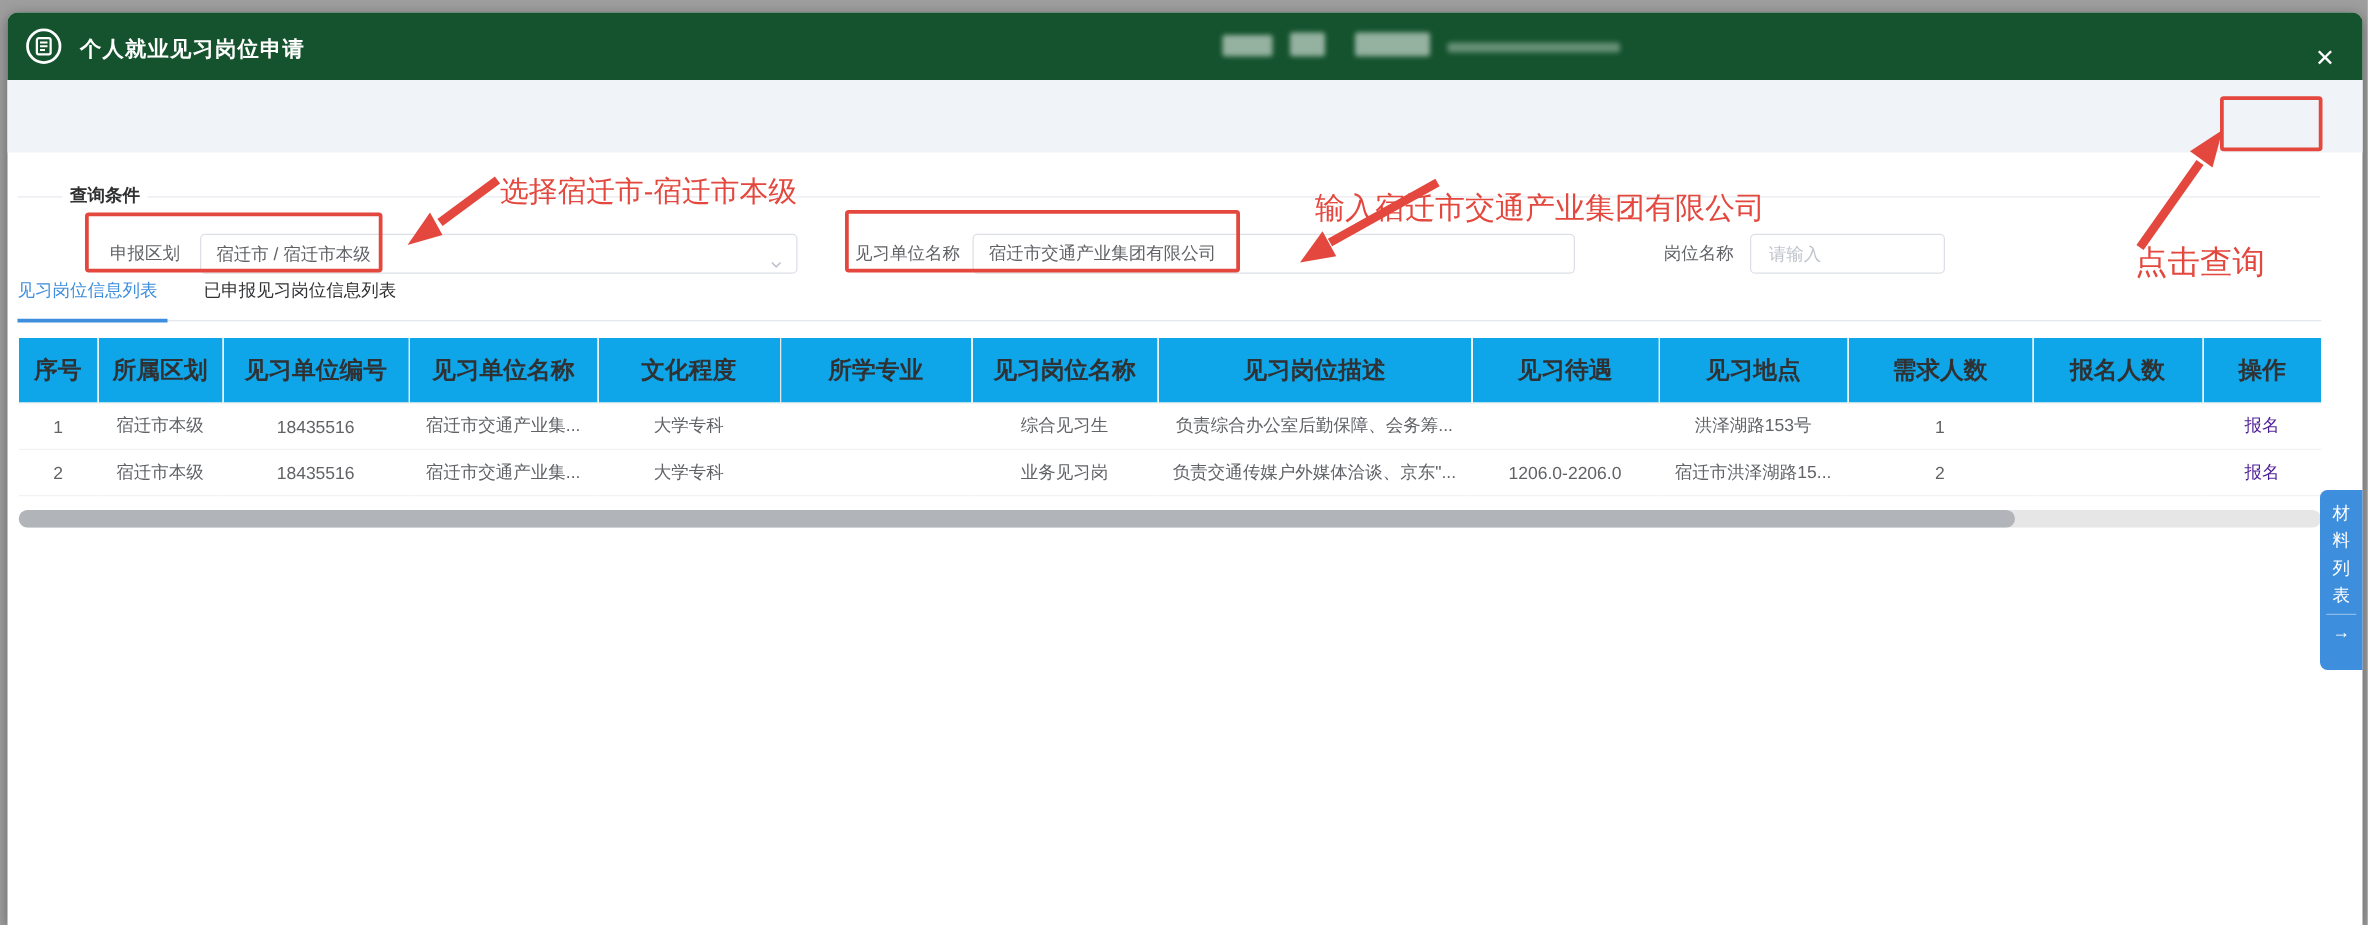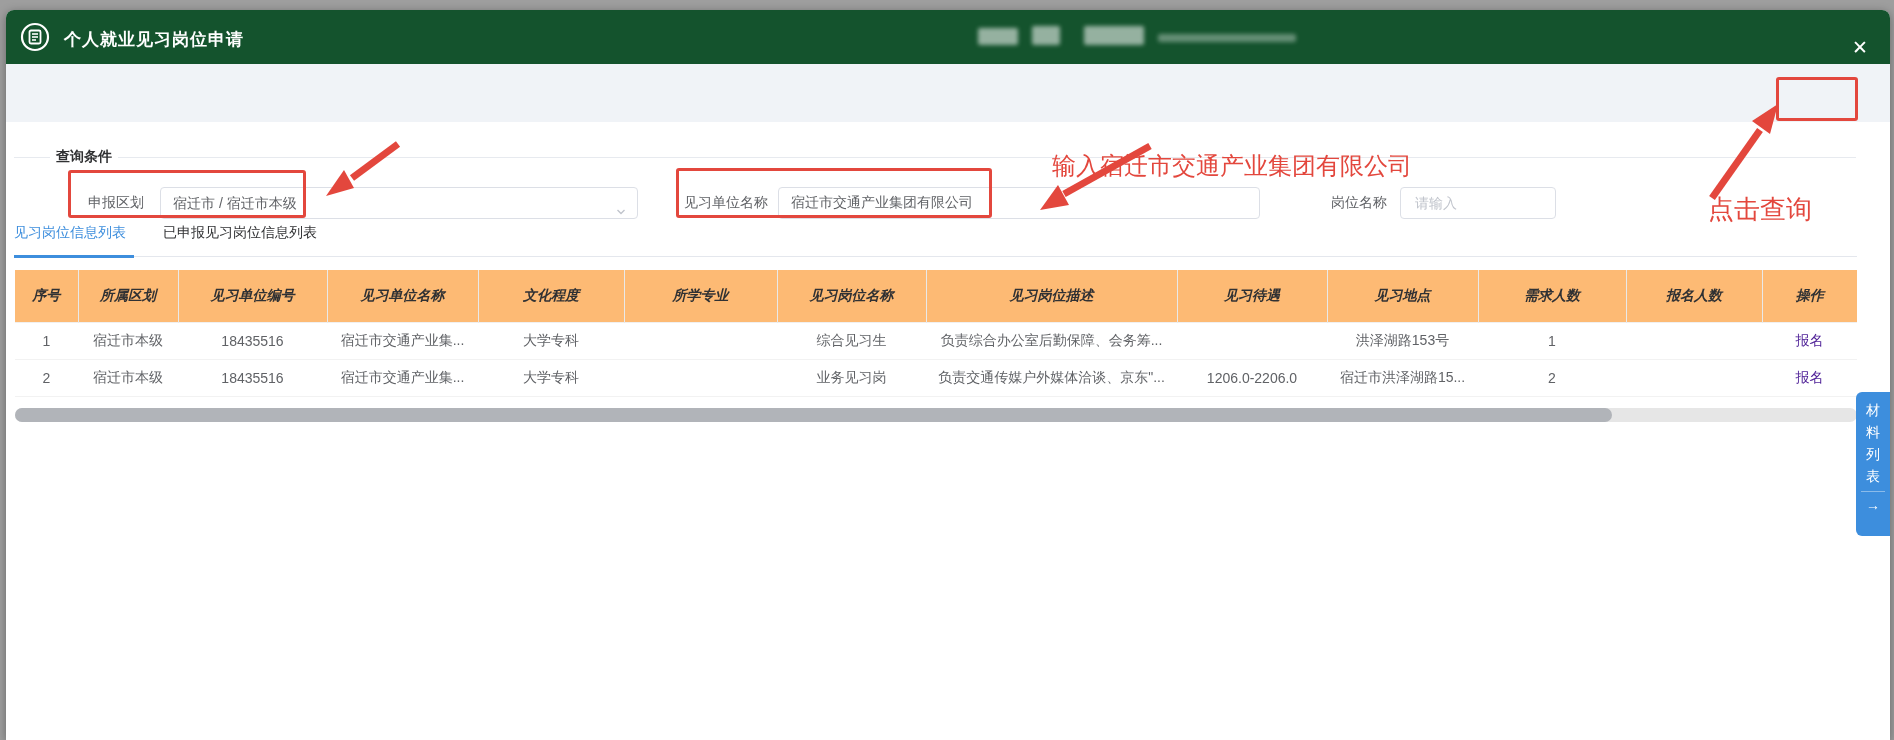--- a/index.html
+++ b/index.html
@@ -42,22 +42,22 @@
 
   
   .tab { position:absolute; top:224px; font-size:14px; cursor:pointer; }
   .tab.active { color:#3d8edd; }
   .tab.idle { color:#303133; }
   .tabs-baseline { position:absolute; left:14px; top:256px; width:1843px; height:1px; background:#e4e7ed; }
   .tab-underline { position:absolute; left:14px; top:255px; width:120px; height:3px; background:#3d8edd; }
 
   
   .jobs-table { position:absolute; left:15px; top:270px; width:1842px; border-collapse:collapse; table-layout:fixed; }
-  .jobs-table th { height:52px; background:#fdba74; font-size:14px; font-weight:bold; color:#303133;
-                   border-right:1px solid #e9e9e9; white-space:nowrap; overflow:hidden;font-style:italic; }
+  .jobs-table th { height:52px; background:#0ea5e9; font-size:19px; font-weight:bold; color:#303133;
+                   border-right:1px solid #e9e9e9; white-space:nowrap; overflow:hidden; }
   .jobs-table th:last-child { border-right:none; }
   .jobs-table td { height:37px; font-size:14px; color:#606266; text-align:center; white-space:nowrap;
                    overflow:hidden; border-bottom:1px solid #f2f2f2; }
   .jobs-table tbody tr:first-child td { border-top:1px solid #f0f0f0; }
   .apply-link { color:#4c1d95; cursor:pointer; }
 
   
   .hscroll-track { position:absolute; left:15px; top:408px; width:1842px; height:14px; background:#e6e6e6; border-radius:7px; }
   .hscroll-thumb { position:absolute; left:0; top:0; width:1597px; height:14px; background:#b1b4b9; border-radius:7px; cursor:pointer; }
 
@@ -113,20 +113,21 @@
   </div>
   <div class="hl-box" style="left:68px;top:170px;width:238px;height:48px;"></div>
 
   <span class="fld-label" style="left:684px;">见习单位名称</span>
   <input class="fld-box" style="left: 778px; width: 482px;" value="宿迁市交通产业集团有限公司">
   <div class="hl-box" style="left:676px;top:168px;width:316px;height:50px;"></div>
 
   <span class="fld-label" style="left:1331px;">岗位名称</span>
   <input class="fld-box" style="left: 1400px; width: 156px; padding-left: 14px;" placeholder="请输入">
 
+  <span class="anno-text" style="left:400px;top:138px;font-size:23px;">选择宿迁市-宿迁市本级</span>
   <span class="anno-text" style="left:1052px;top:150px;font-size:24px;">输入宿迁市交通产业集团有限公司</span>
   <span class="anno-text" style="left:1708px;top:192px;font-size:26px;">点击查询</span>
   <svg id="anno-svg" width="1894" height="740">
     <line x1="398" y1="144" x2="352" y2="178" stroke="#e3473d" stroke-width="7"></line>
     <polygon points="326,196 354,188 344,170" fill="#e3473d"></polygon>
     <line x1="1150" y1="146" x2="1064" y2="194" stroke="#e3473d" stroke-width="7"></line>
     <polygon points="1040,210 1069,205 1058,185" fill="#e3473d"></polygon>
     <line x1="1712" y1="198" x2="1760" y2="130" stroke="#e3473d" stroke-width="7"></line>
     <polygon points="1778,104 1770,134 1752,121" fill="#e3473d"></polygon>
   </svg>

